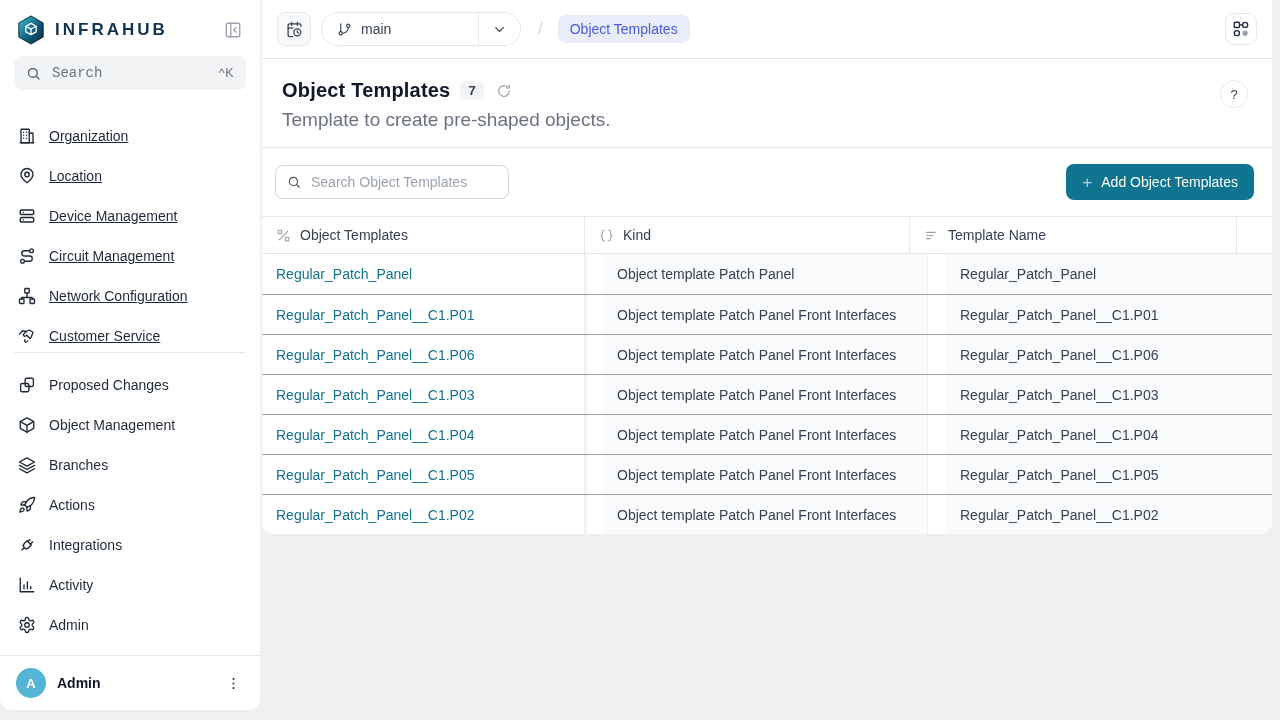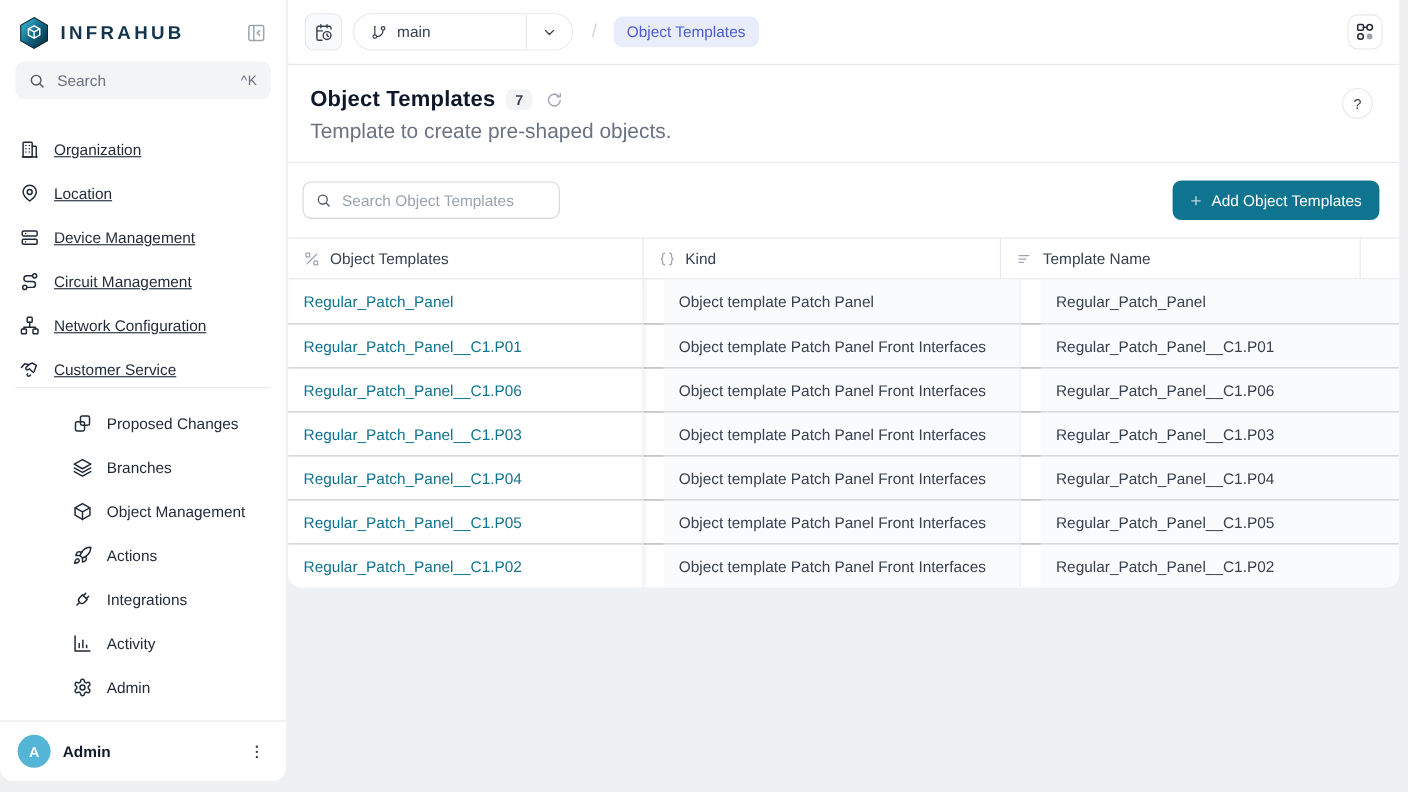--- a/index.html
+++ b/index.html
@@ -24,28 +24,28 @@
   .icon-btn { background:none; border:none; padding:2px; color:#9ca3af; cursor:pointer; display:flex; align-items:center; justify-content:center; }
   .icon-btn svg { width:18px; height:18px; }
 
   .side-search {
     margin:0 14px 2px 14px; background:#f3f4f6; border-radius:8px; height:34px;
     display:flex; align-items:center; gap:9px; padding:0 12px;
   }
   .side-search svg { width:15px; height:15px; color:#4b5563; flex:none; }
   .side-search input {
     border:none; outline:none; background:transparent; flex:1; min-width:0;
-    font-family:Liberation Sans, sans-serif; font-size:14px; color:#374151;
+    font-family:Liberation Mono, monospace; font-size:14px; color:#374151;
   }
   .side-search input::placeholder { color:#6b7280; }
   .kbd-hint { color:#6b7280; font-size:12.5px; letter-spacing:.5px; }
 
   .nav-group { padding:0 8px; }
   .nav-group.primary { height:260px; padding-top:24px; overflow:hidden;text-decoration:underline; }
-  .nav-group.secondary { padding-top:12px;margin-left:48px; }
+  .nav-group.secondary { padding-top:12px; }
   .divider { border-top:1px solid #e5e7eb; margin:0 14px; }
   .nav-item {
     height:40px; display:flex; align-items:center; gap:13px; padding:0 10px;
     border-radius:8px; cursor:pointer; color:#1f2937;
   }
   .nav-icon { width:18px; height:18px; color:#1f2937; flex:none; }
   .nav-icon svg { width:18px; height:18px; }
   .nav-label { font-size:14px; font-weight:500; white-space:nowrap; }
 
   .side-footer {
@@ -278,35 +278,35 @@
           <svg viewBox="0 0 24 24" fill="none" stroke="currentColor" stroke-width="1.8" stroke-linecap="round" stroke-linejoin="round">
             <rect x="9.5" y="3" width="11" height="11" rx="2"></rect>
             <rect x="3.5" y="10" width="11" height="11" rx="2"></rect>
           </svg>
         </span>
         <span class="nav-label">Proposed Changes</span>
       </div>
       <div class="nav-item">
         <span class="nav-icon">
           <svg viewBox="0 0 24 24" fill="none" stroke="currentColor" stroke-width="1.8" stroke-linecap="round" stroke-linejoin="round">
+            <path d="M21 7.5v9l-9 5-9-5v-9l9-5 9 5z"></path>
+            <path d="M3.3 7.6 12 12.5l8.7-4.9M12 22v-9.5"></path>
+          </svg>
+        </span>
+        <span class="nav-label">Object Management</span>
+      </div>
+      <div class="nav-item">
+        <span class="nav-icon">
+          <svg viewBox="0 0 24 24" fill="none" stroke="currentColor" stroke-width="1.8" stroke-linecap="round" stroke-linejoin="round">
             <path d="M12 2.5 22 8l-10 5.5L2 8l10-5.5z"></path>
             <path d="M2 12.5 12 18l10-5.5"></path>
             <path d="M2 17 12 22.5 22 17"></path>
           </svg>
         </span>
         <span class="nav-label">Branches</span>
-      </div>
-      <div class="nav-item">
-        <span class="nav-icon">
-          <svg viewBox="0 0 24 24" fill="none" stroke="currentColor" stroke-width="1.8" stroke-linecap="round" stroke-linejoin="round">
-            <path d="M21 7.5v9l-9 5-9-5v-9l9-5 9 5z"></path>
-            <path d="M3.3 7.6 12 12.5l8.7-4.9M12 22v-9.5"></path>
-          </svg>
-        </span>
-        <span class="nav-label">Object Management</span>
       </div>
       <div class="nav-item">
         <span class="nav-icon">
           <svg viewBox="0 0 24 24" fill="none" stroke="currentColor" stroke-width="1.8" stroke-linecap="round" stroke-linejoin="round">
             <path d="M4.5 16.5c-1.5 1.26-2 5-2 5s3.74-.5 5-2c.71-.84.7-2.13-.09-2.91a2.18 2.18 0 0 0-2.91-.09z"></path>
             <path d="m12 15-3-3a22 22 0 0 1 2-3.95A12.88 12.88 0 0 1 22 2c0 2.72-.78 7.5-6 11a22.35 22.35 0 0 1-4 2z"></path>
             <path d="M9 12H4s.55-3.03 2-4c1.62-1.08 5 0 5 0"></path>
             <path d="M12 15v5s3.03-.55 4-2c1.08-1.62 0-5 0-5"></path>
           </svg>
         </span>

